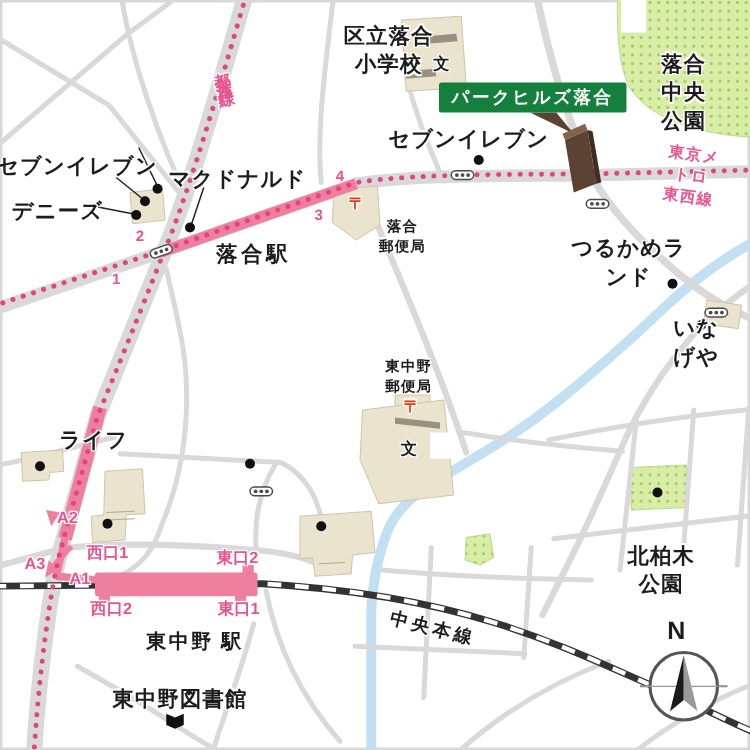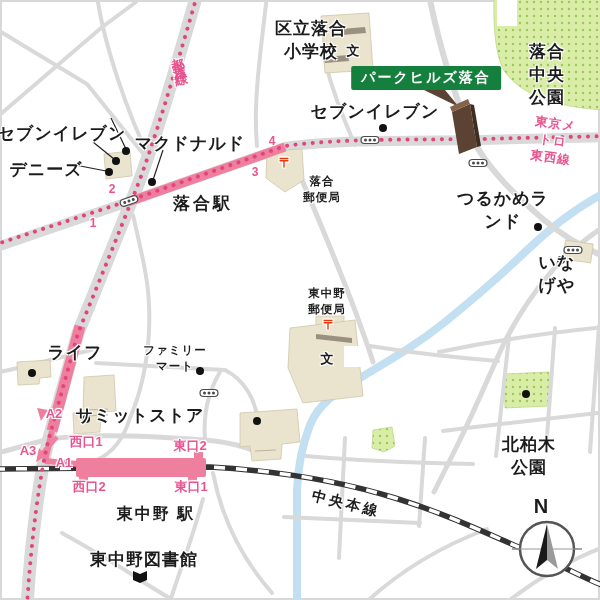--- a/index.html
+++ b/index.html
@@ -233,29 +233,26 @@
   <div class="lbl num" style="left:93px;top:223px;">1</div>
   <div class="lbl num" style="left:112px;top:189px;">2</div>
   <div class="lbl num" style="left:255px;top:172px;">3</div>
   <div class="lbl num" style="left:272px;top:141px;">4</div>
   <div class="lbl fs12" style="left:503px;top:211px;">つるかめランド</div>
   <div class="lbl fs12" style="left:557px;top:275px;">いなげや</div>
   <div class="lbl" style="left:327px;top:302px;">東中野
 郵便局</div>
   <div class="lbl red" style="left:330px;top:325px;">〒</div>
   <div class="lbl schoolmark" style="left:327px;top:359px;">文</div>
-  <div class="lbl" style="left:175px;top:359px;">ファミリー
-マート</div>
-  <div class="lbl fs12" style="left:140px;top:416px;">サミットストア</div>
   <div class="lbl fs12" style="left:39px;top:353px;margin-left:36px;">ライフ</div>
   <div class="lbl fs12" style="left:529px;top:413px;margin-top:44px;">北柏木公園</div>
   <div class="lbl exit" style="left:54px;top:403px;margin-top:11px;">A2</div>
   <div class="lbl exit" style="left:28px;top:451px;">A3</div>
   <div class="lbl exit" style="left:64px;top:463px;">A1</div>
   <div class="lbl exit" style="left:86px;top:442px;">西口1</div>
   <div class="lbl exit" style="left:190px;top:446px;">東口2</div>
   <div class="lbl exit" style="left:89px;top:487px;">西口2</div>
   <div class="lbl exit" style="left:191px;top:487px;">東口1</div>
-  <div class="lbl big2" style="left:156px;top:514px;">東中野 駅</div>
+  <div class="lbl big2" style="left:156px;top:514px;font-family:Liberation Serif, serif;">東中野 駅</div>
   <div class="lbl" style="left:346px;top:504px;font-size:14.5px;letter-spacing:3px;transform:translate(-50%,-50%) rotate(14deg);">中央本線</div>
   <div class="lbl fs12" style="left:144px;top:560px;">東中野図書館</div>
   <div class="lbl north" style="left:541px;top:506px;">N</div>
 </div>
 
 </body></html>

